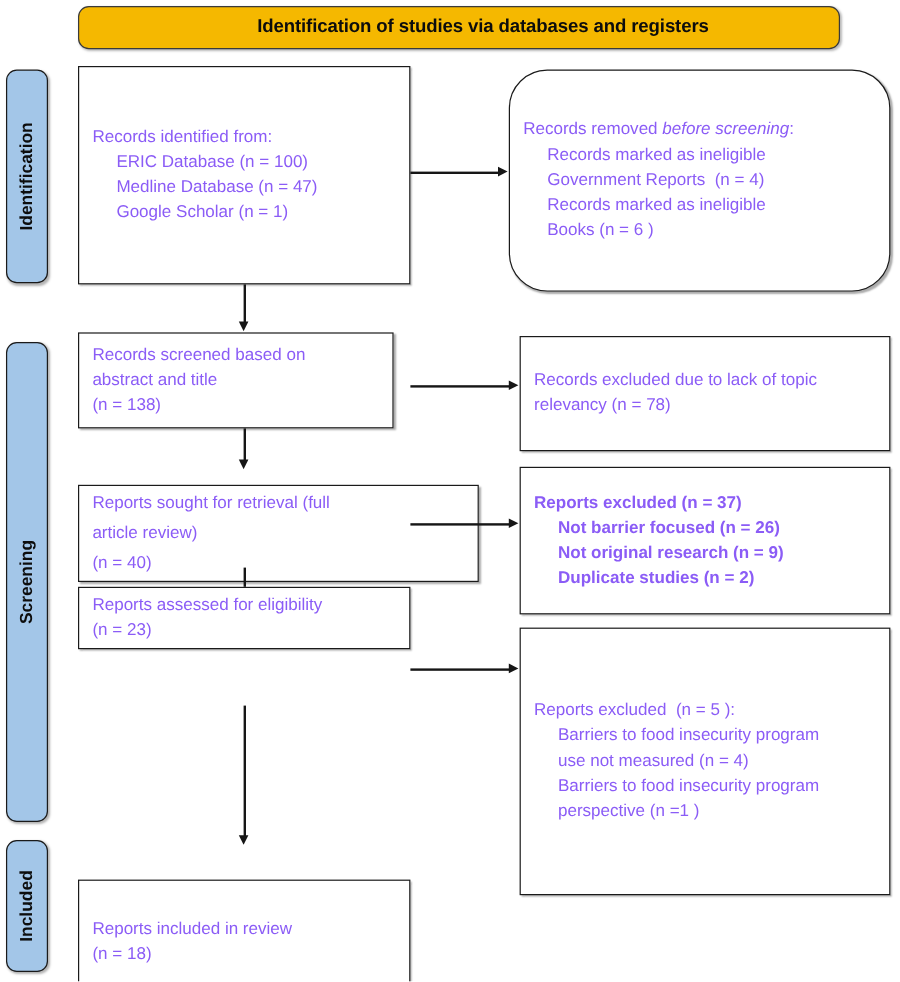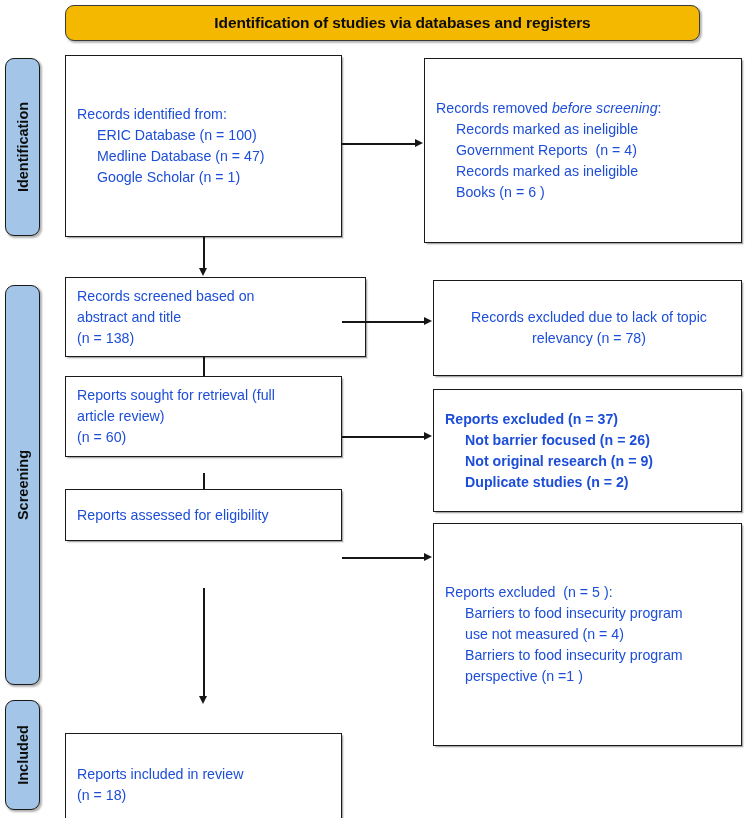--- a/index.html
+++ b/index.html
@@ -64,21 +64,21 @@
     border: 1.6px solid #1a1a1a;
     box-shadow: 1.6px 1.6px 1.5px rgba(0,0,0,0.33);
     display: flex;
     flex-direction: column;
     justify-content: center;
     padding: 4px 8px 4px 11px;
   }
   .node .line {
     font-size: 14.2px;
     line-height: 21px;
-    color: #1d4ed8;
+    color: #8b5cf6;
     white-space: pre;
   }
   .node .line.indent {
     padding-left: 20px;
   }
   .node .line i {
     font-style: italic;
   }
   
   .conn {
@@ -124,72 +124,73 @@
     <span class="stage-label">Included</span>
   </div>
 
   <div class="node" style="left:65px; top:55px; width:277px; height:182px;">
     <div class="line">Records identified from:</div>
     <div class="line indent">ERIC Database (n = 100)</div>
     <div class="line indent">Medline Database (n = 47)</div>
     <div class="line indent">Google Scholar (n = 1)</div>
   </div>
 
-  <div class="node" style="left:424px; top:58px; width:318px; height:185px;">
+  <div class="node" style="left:424px; top:58px; width:318px; height:185px;border-radius:32px;">
     <div class="line"><span>Records removed </span><i>before screening</i><span>:</span></div>
     <div class="line indent">Records marked as ineligible</div>
     <div class="line indent">Government Reports  (n = 4)</div>
     <div class="line indent">Records marked as ineligible</div>
     <div class="line indent">Books (n = 6 )</div>
   </div>
 
   <div class="conn h" style="left:342px; top:143px; width:74px;"></div>
   <div class="arrowhead right" style="left:415px; top:139px;"></div>
 
   <div class="conn v" style="left:203px; top:237px; height:33px;"></div>
   <div class="arrowhead down" style="left:199px; top:268px;"></div>
 
-  <div class="node" style="left:65px; top:277px; width:301px; height:80px;">
+  <div class="node" style="left:65px; top:277px; width:263px; height:80px;">
     <div class="line">Records screened based on</div>
     <div class="line">abstract and title</div>
     <div class="line">(n = 138)</div>
   </div>
 
-  <div class="node" style="left:433px; top:280px; width:309px; height:96px;align-items:center;">
+  <div class="node" style="left:433px; top:280px; width:309px; height:96px;">
     <div class="line">Records excluded due to lack of topic</div>
     <div class="line">relevancy (n = 78)</div>
   </div>
 
   <div class="conn h" style="left:342px; top:321px; width:83px;"></div>
   <div class="arrowhead right" style="left:424px; top:317px;"></div>
 
   <div class="conn v" style="left:203px; top:357px; height:28px;"></div>
   <div class="arrowhead down" style="left:199px; top:383px;"></div>
 
-  <div class="node" style="left:65px; top:376px; width:277px; height:81px;">
+  <div class="node" style="left:65px; top:404px; width:334px; height:81px;justify-content:space-between;">
     <div class="line">Reports sought for retrieval (full</div>
     <div class="line">article review)</div>
-    <div class="line">(n = 60)</div>
+    <div class="line">(n = 40)</div>
   </div>
 
   <div class="node" style="left:433px; top:389px; width:309px; height:123px;font-weight:bold;">
     <div class="line">Reports excluded (n = 37)</div>
     <div class="line indent">Not barrier focused (n = 26)</div>
     <div class="line indent">Not original research (n = 9)</div>
     <div class="line indent">Duplicate studies (n = 2)</div>
   </div>
 
   <div class="conn h" style="left:342px; top:436px; width:83px;"></div>
   <div class="arrowhead right" style="left:424px; top:432px;"></div>
 
   <div class="conn v" style="left:203px; top:473px; height:37px;"></div>
   <div class="arrowhead down" style="left:199px; top:508px;"></div>
 
   <div class="node" style="left:65px; top:489px; width:277px; height:52px;">
     <div class="line">Reports assessed for eligibility</div>
+    <div class="line">(n = 23)</div>
   </div>
 
   <div class="node" style="left:433px; top:523px; width:309px; height:223px;">
     <div class="line">Reports excluded  (n = 5 ):</div>
     <div class="line indent">Barriers to food insecurity program</div>
     <div class="line indent">use not measured (n = 4)</div>
     <div class="line indent">Barriers to food insecurity program</div>
     <div class="line indent">perspective (n =1 )</div>
   </div>
 

